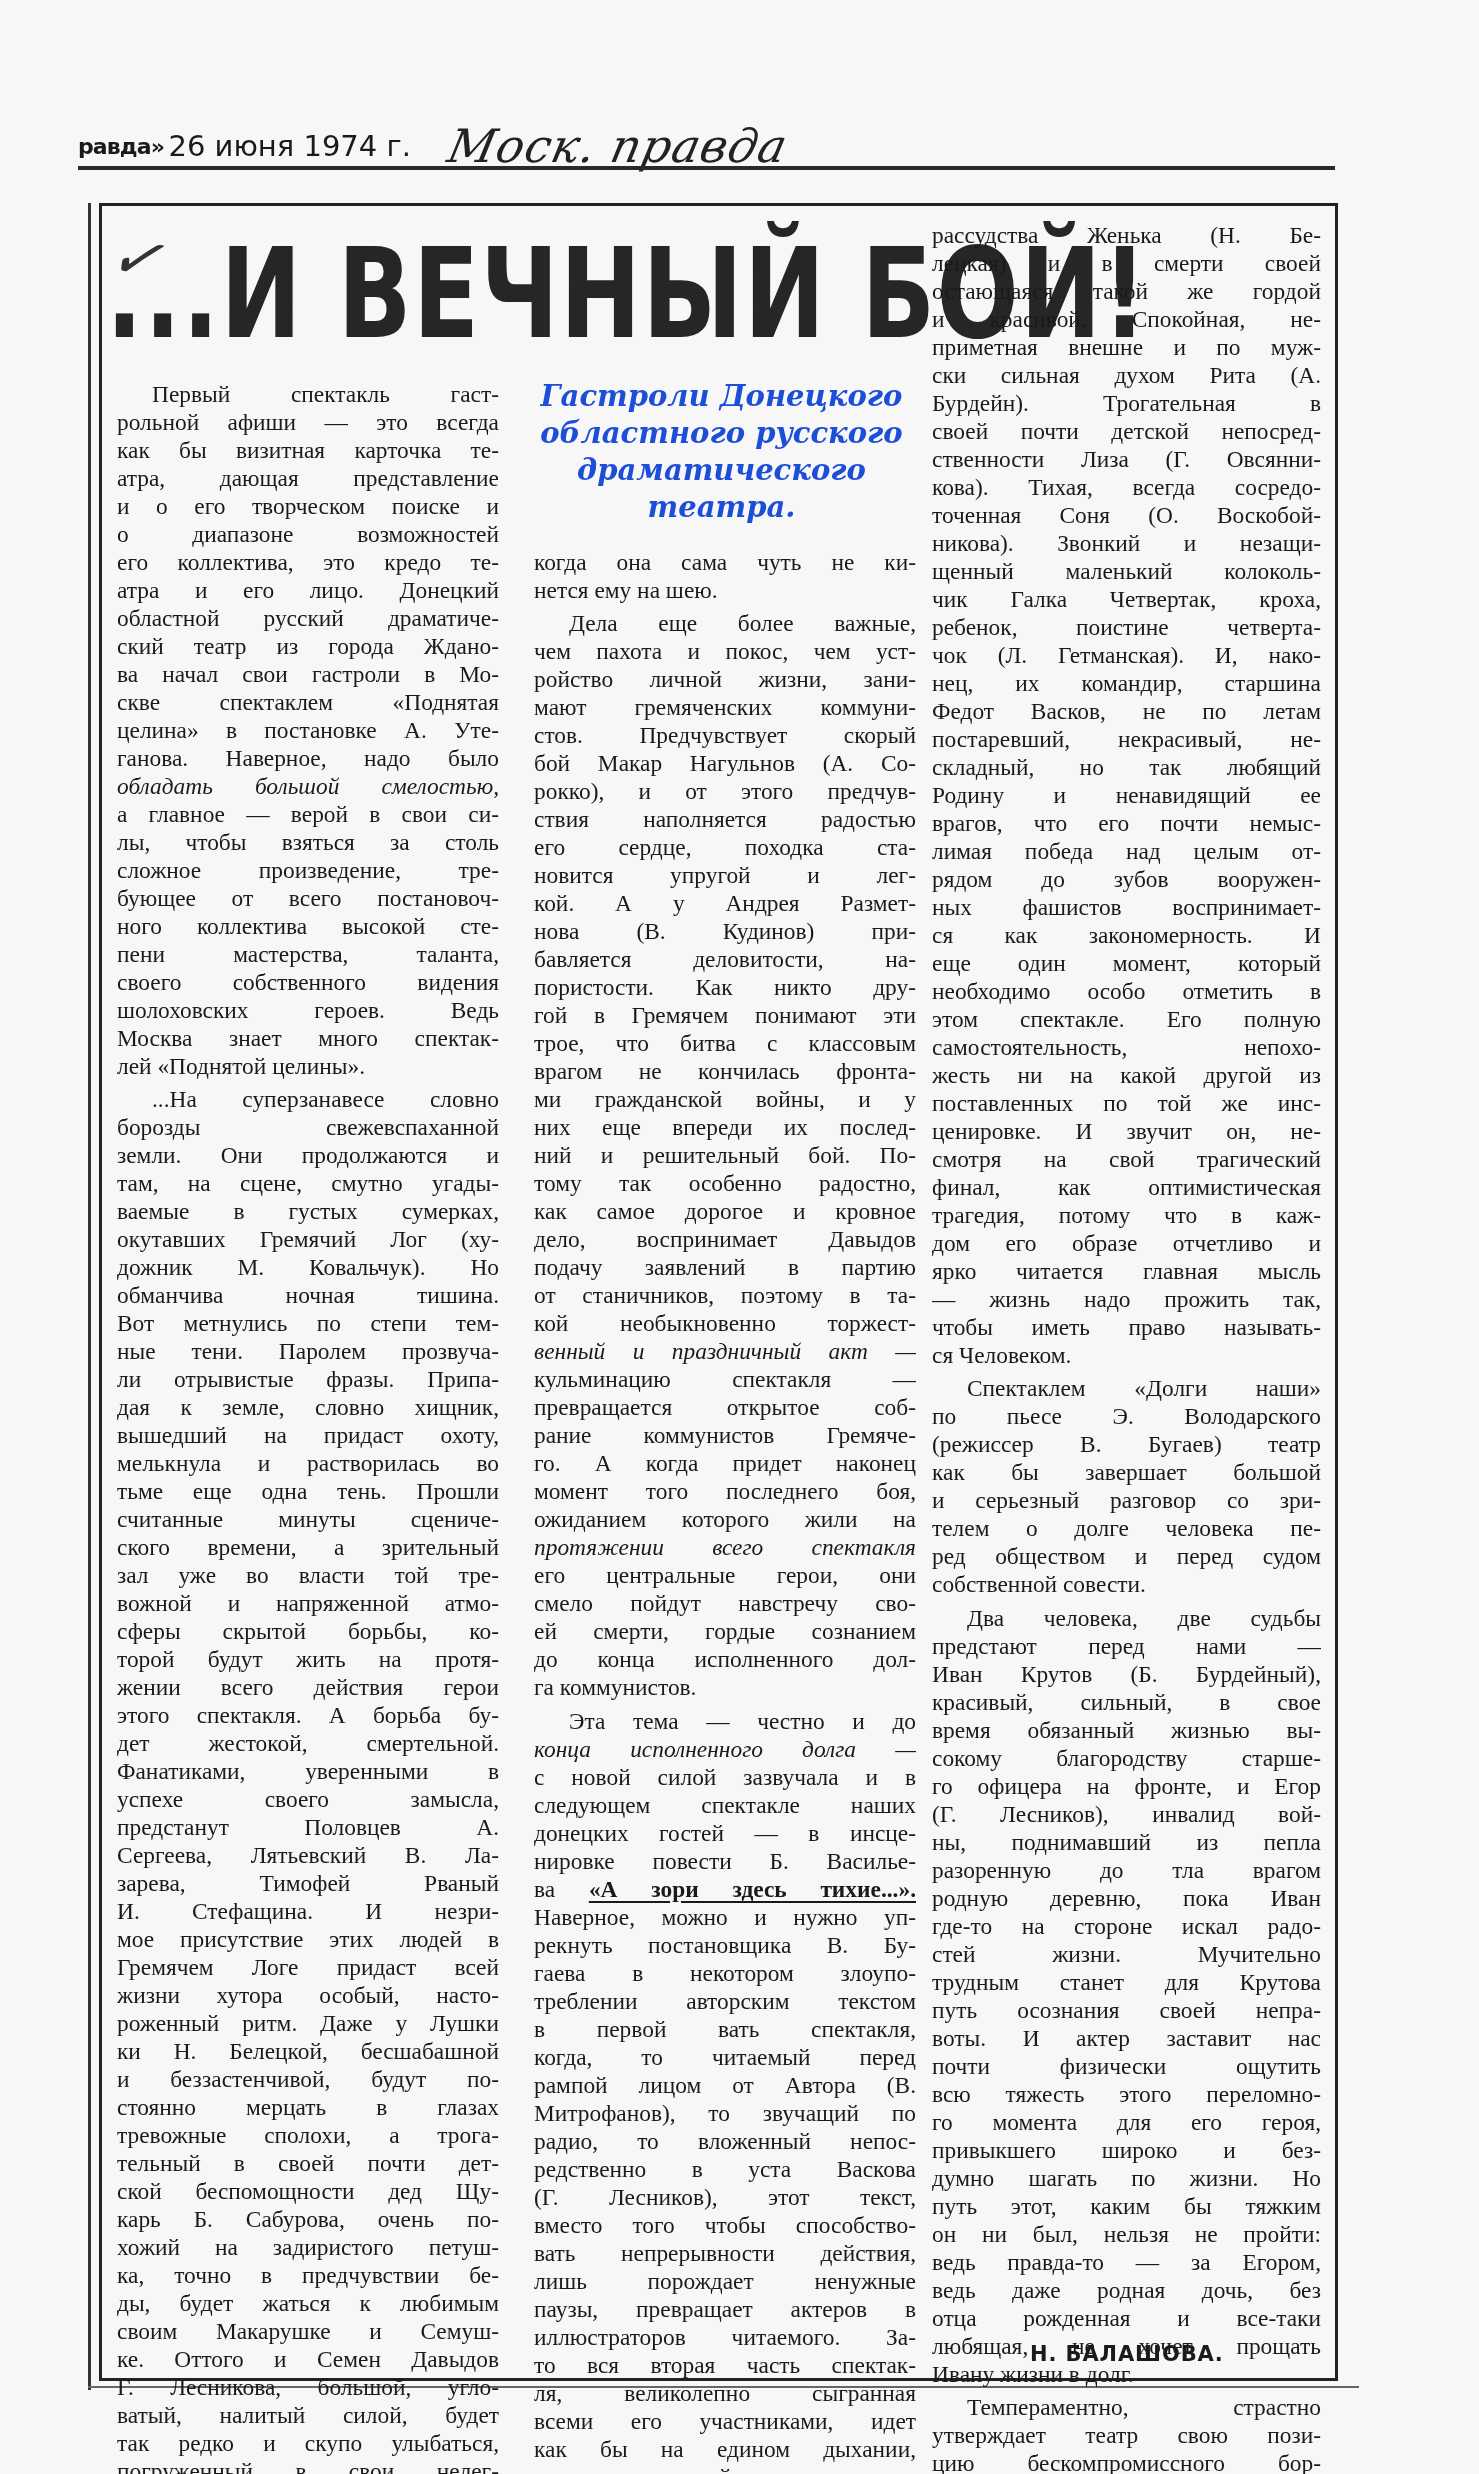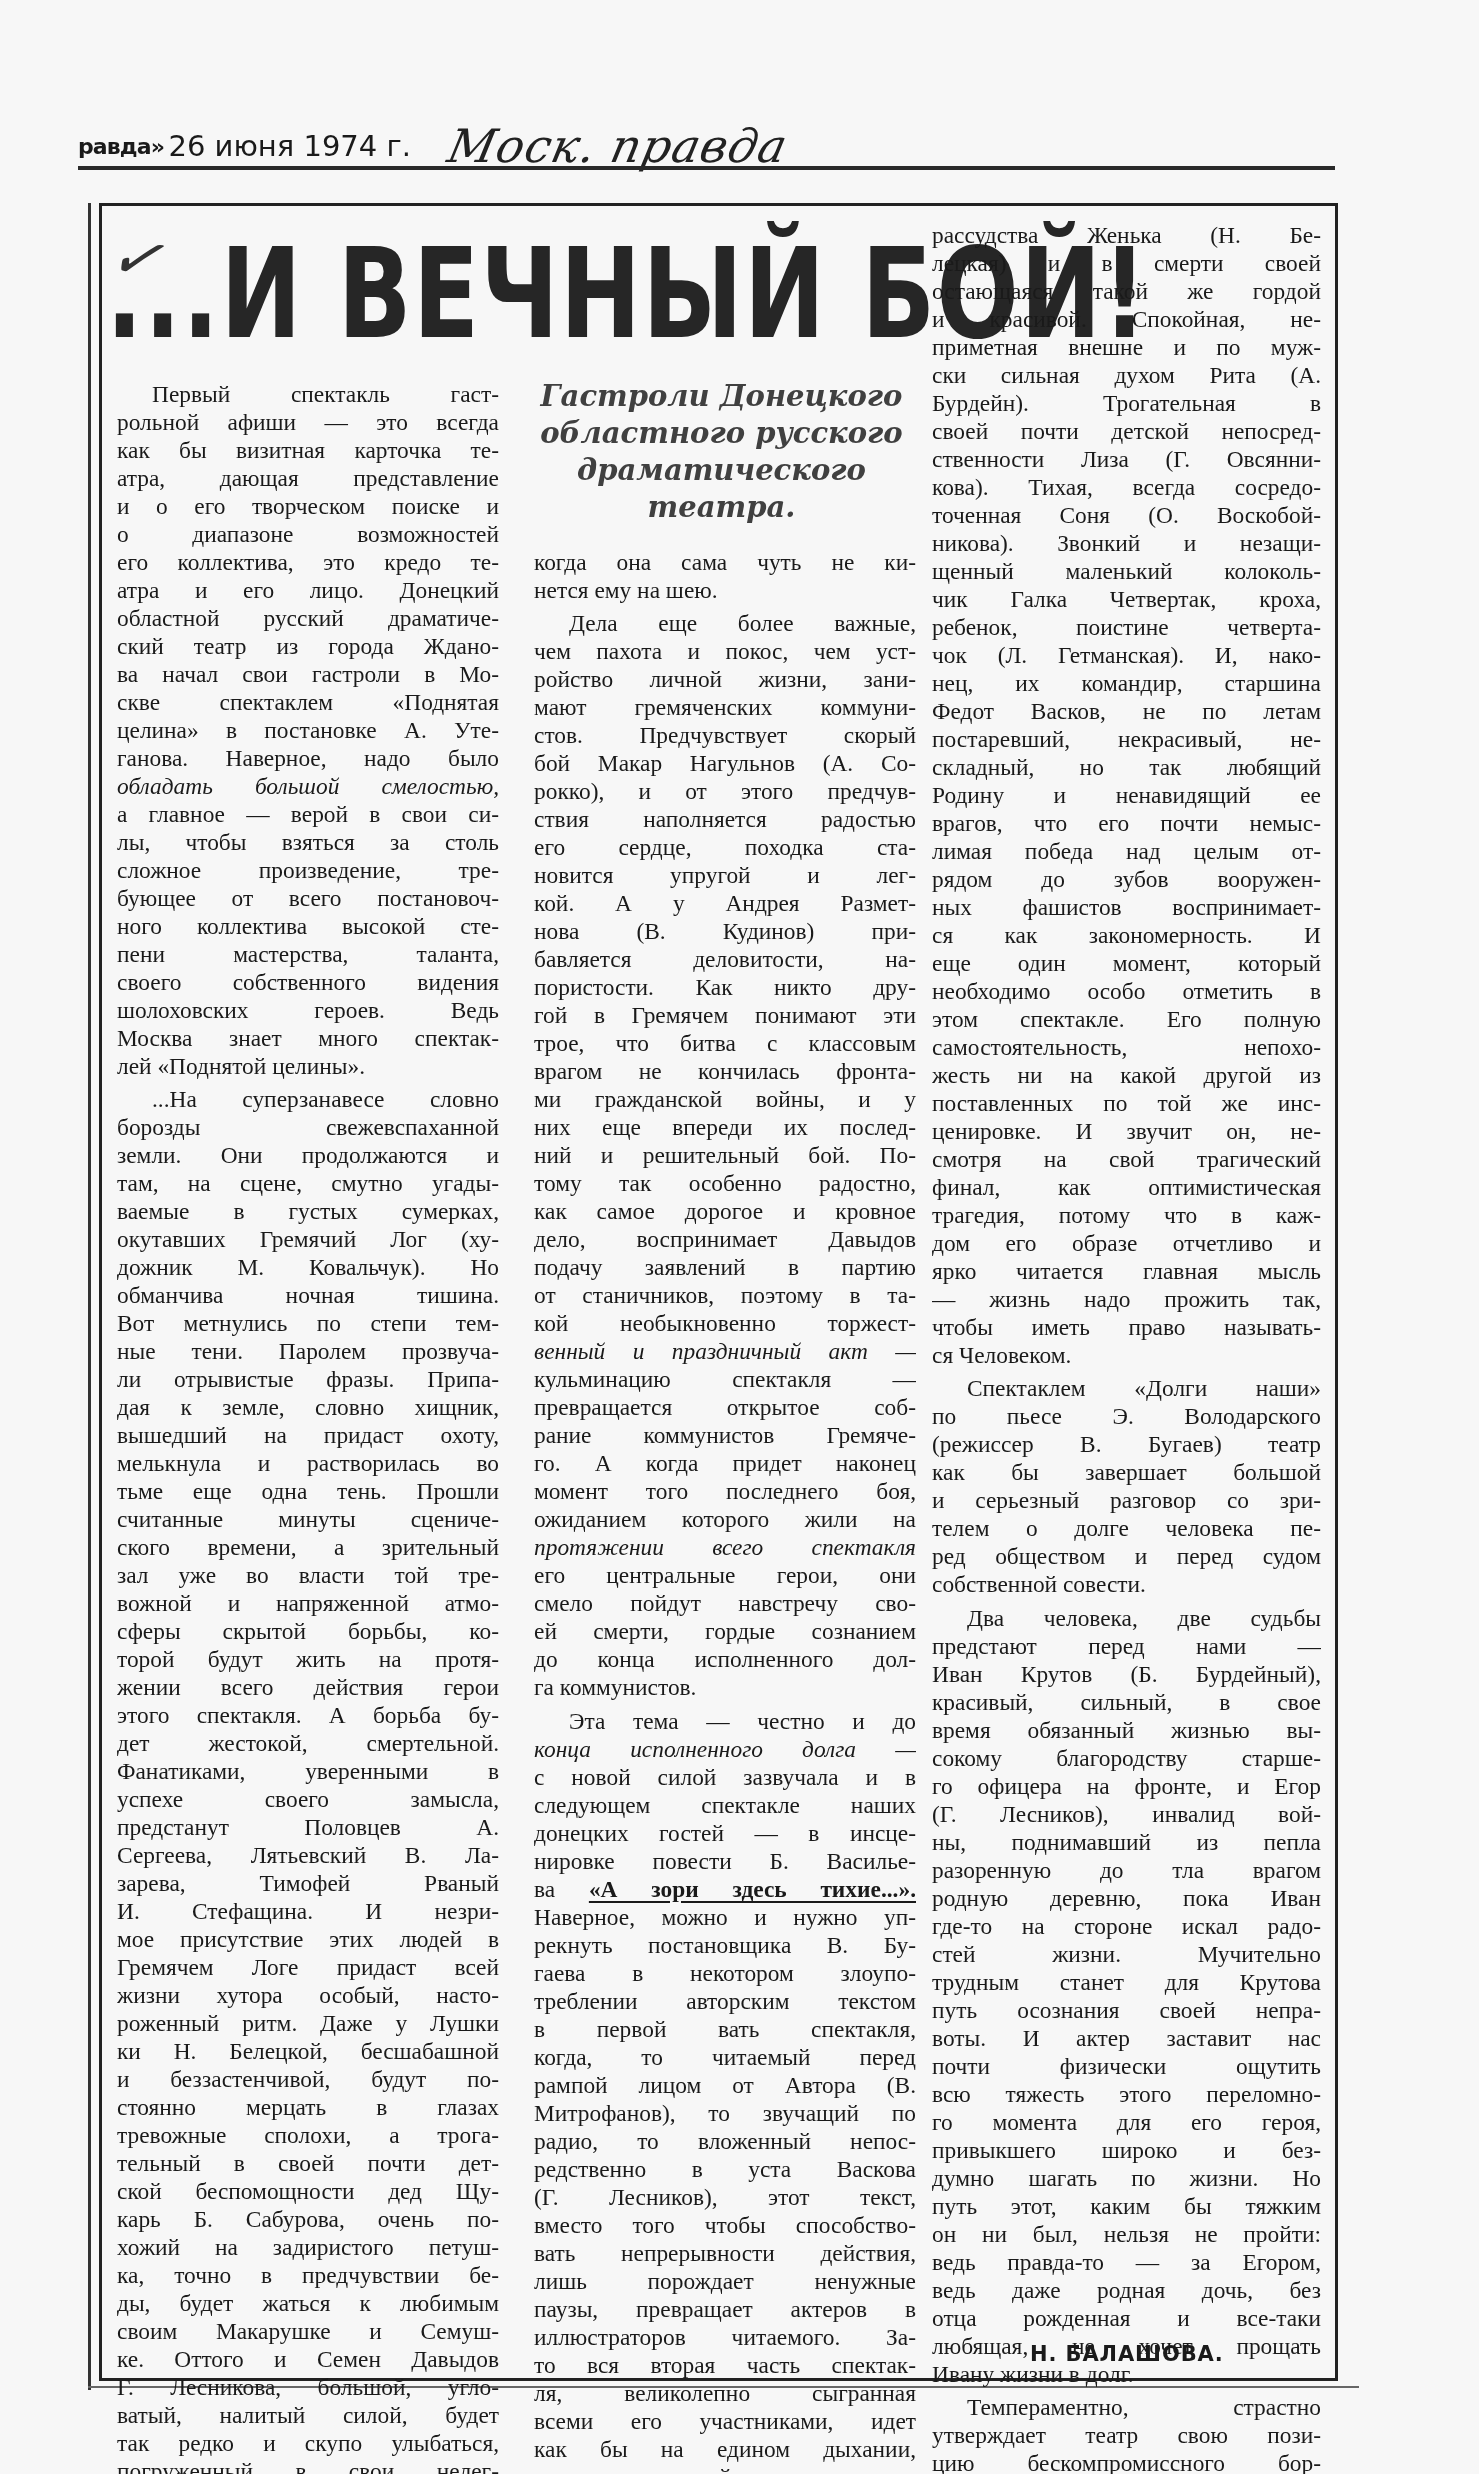--- a/index.html
+++ b/index.html
@@ -11,21 +11,21 @@
   .mast-hand{font-family:"DejaVu Serif",serif;font-style:italic;font-size:46px;margin-left:35px;vertical-align:middle;letter-spacing:0.9px;color:#222;transform:skewX(-12deg);display:inline-block;}
   .rule-top{position:absolute;left:78px;top:166px;width:1257px;height:4.4px;background:#2a2a2a;}
   .frame{position:absolute;left:99px;top:203px;width:1239px;height:2178px;border:3.5px solid #222;box-sizing:border-box;}
   .frame-outer-left{position:absolute;left:88px;top:203px;width:2.7px;height:2187px;background:#333;}
   .frame-under{position:absolute;left:88px;top:2386px;width:1271px;height:1.8px;background:#666;}
   .checkmark{position:absolute;left:110px;top:221px;font-size:62px;font-style:italic;color:#333;transform:rotate(12deg);}
   .headline{position:absolute;left:106px;top:228px;width:831px;height:133px;
     font-family:"DejaVu Sans","Liberation Sans",sans-serif;font-weight:bold;font-size:124px;line-height:133px;
     letter-spacing:1.8px;transform:scaleX(0.78);transform-origin:left center;white-space:nowrap;color:#262626;}
   .subhead{position:absolute;left:527px;top:378px;width:389px;text-align:center;
-    font-family:"DejaVu Serif",serif;font-style:italic;font-weight:bold;font-size:29px;line-height:37px;color:#404040;}
+    font-family:"DejaVu Serif",serif;font-style:italic;font-weight:bold;font-size:29px;line-height:37px;color:#1d4ed8;}
   .col{position:absolute;font-size:23.4px;line-height:28px;}
   .col .line{display:block;text-align:justify;text-align-last:justify;white-space:nowrap;overflow:hidden;height:28px;}
   .col .line.last{text-align-last:left;}
   .col .line.indent{padding-left:35px;}
   .col .line.it{font-style:italic;}
   .col1{left:117px;top:380px;width:382px;}
   .col2{left:534px;top:548px;width:382px;}
   .col3{left:932px;top:221px;width:389px;}
   .gap{display:block;height:5.3px;}
   .underline{text-decoration:underline;text-decoration-thickness:1.8px;text-underline-offset:3.5px;font-weight:bold;}

